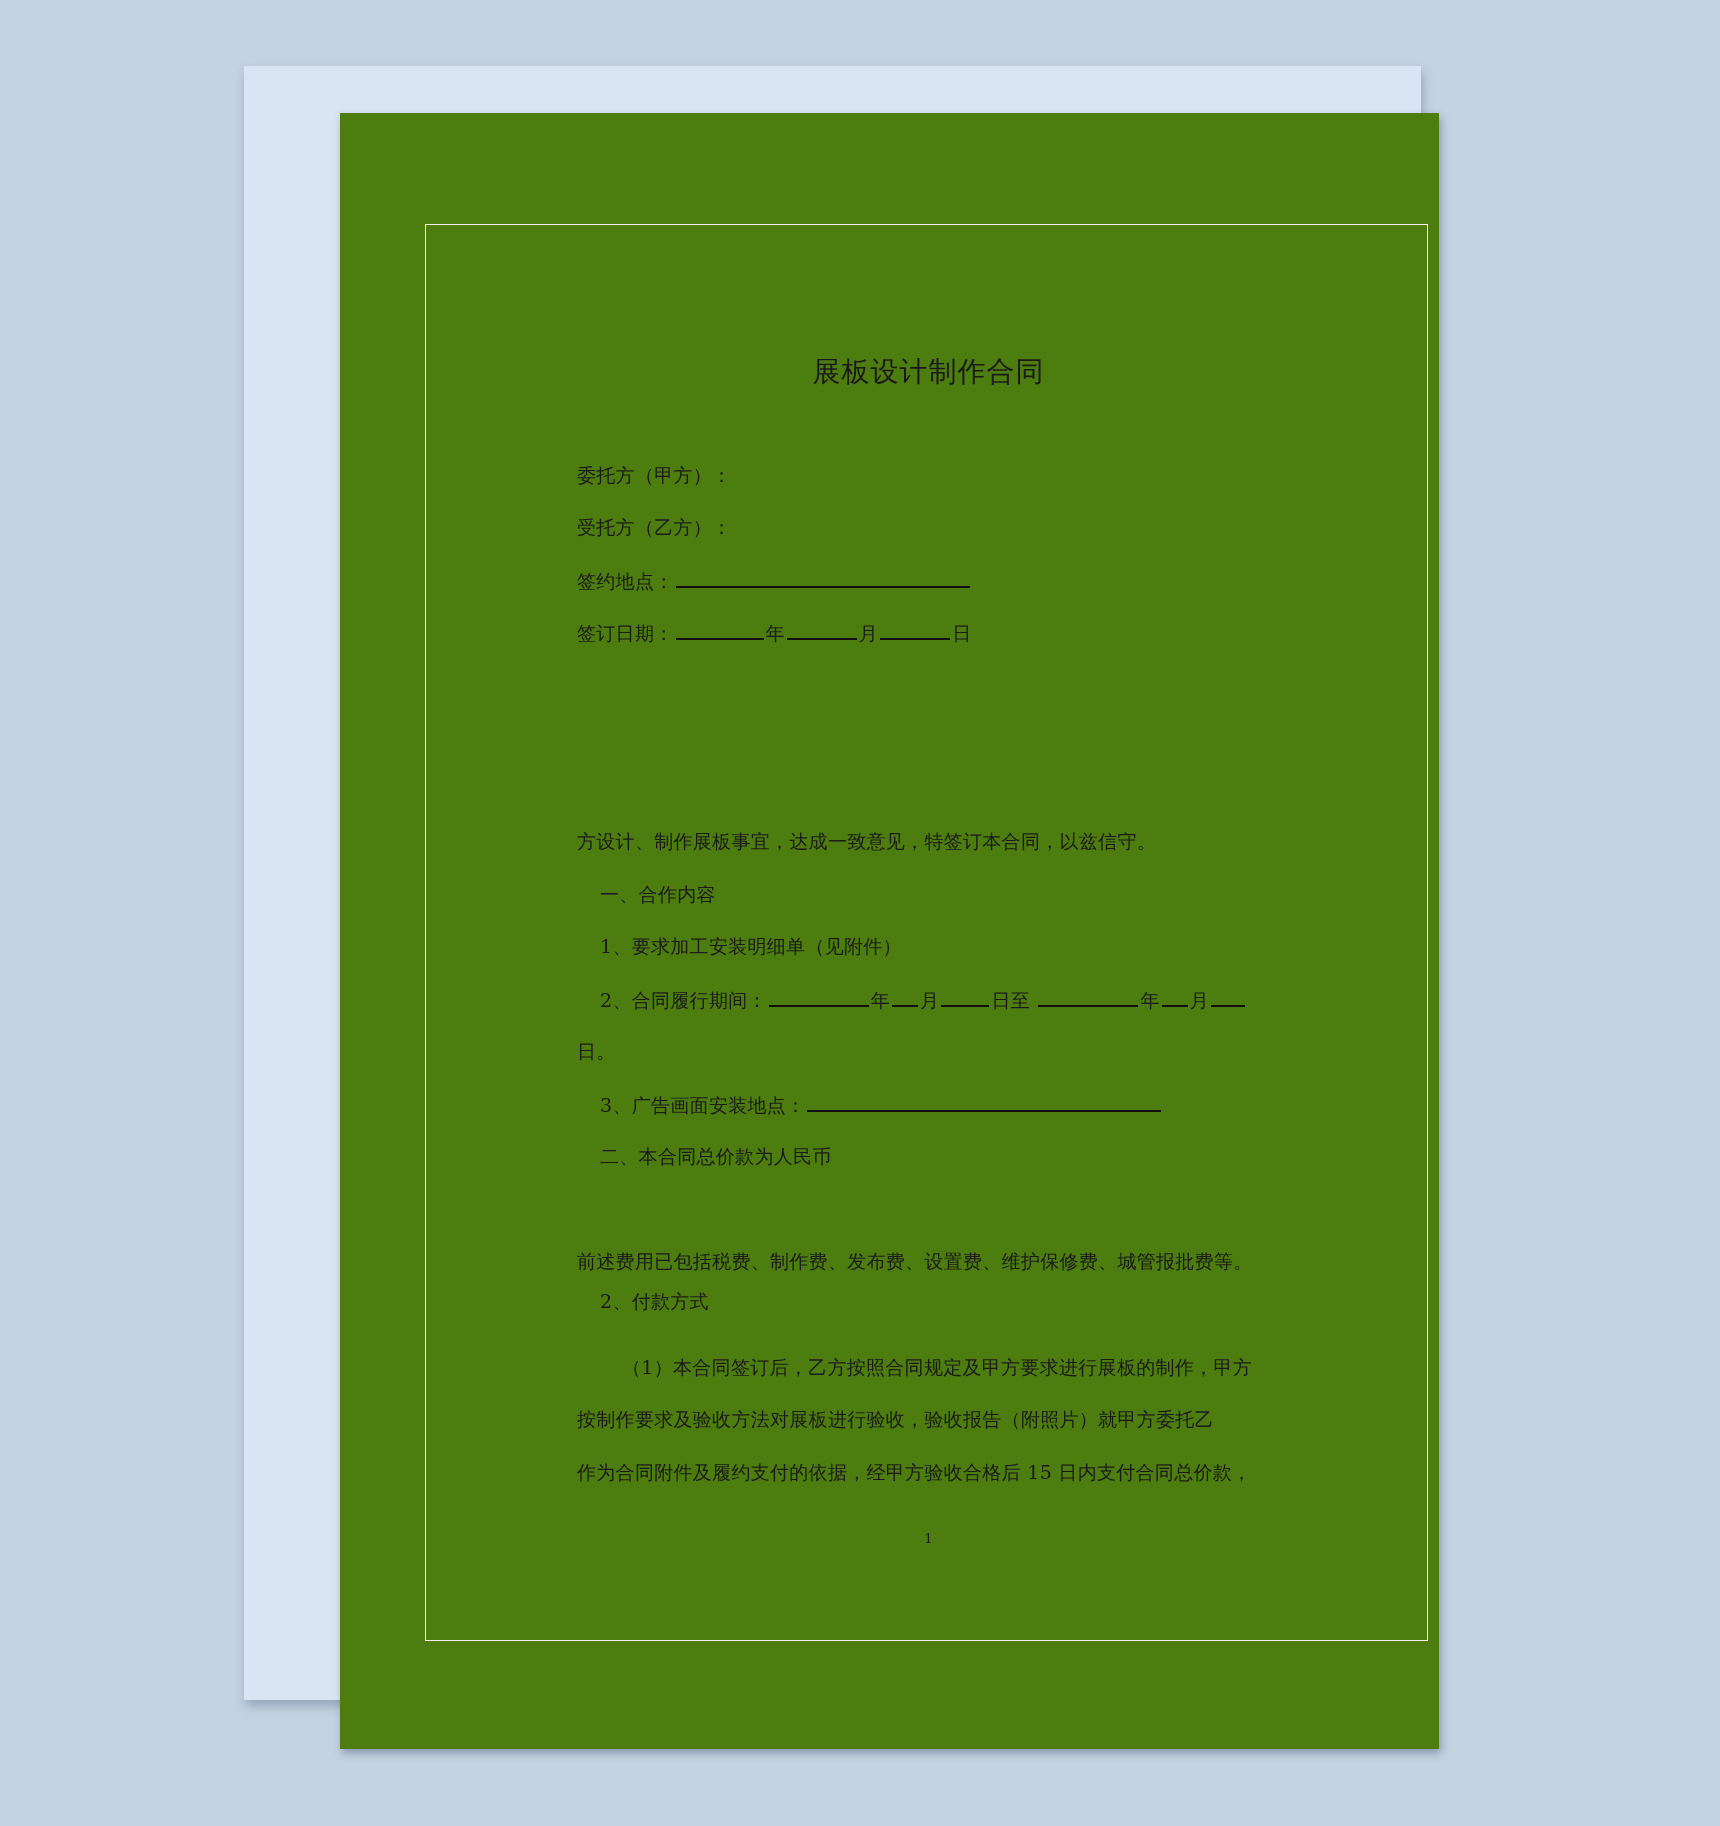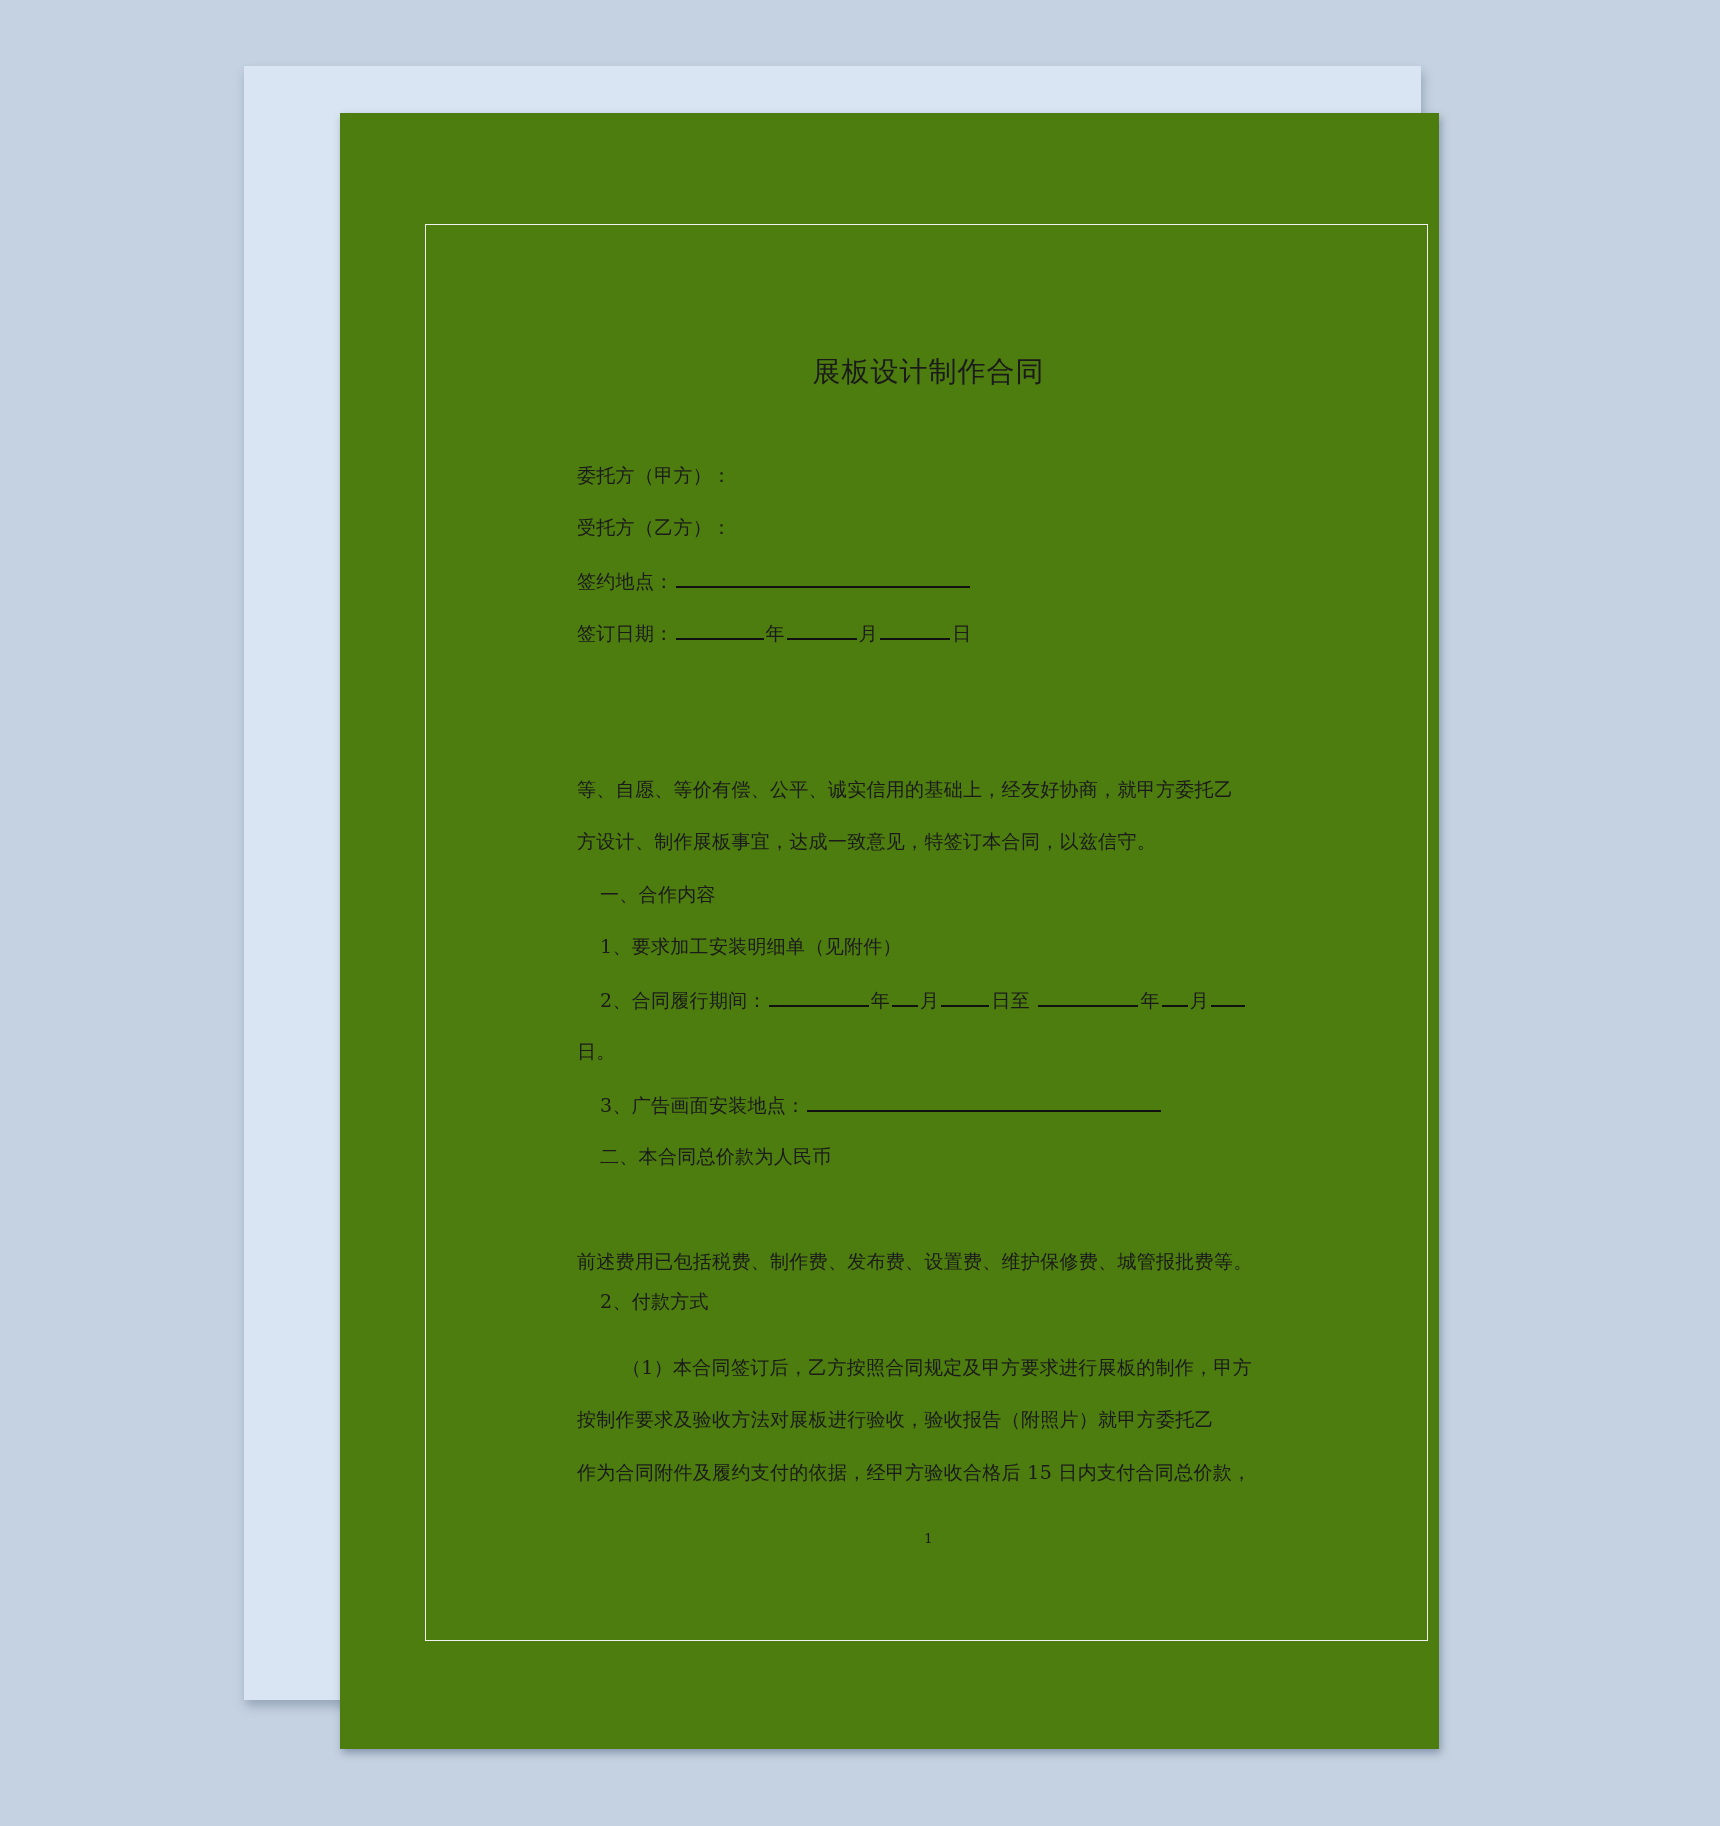--- a/index.html
+++ b/index.html
@@ -65,21 +65,20 @@
   <div class="line" style="top:402px">
     <span>受托方（乙方）：</span>
   </div>
   <div class="line" style="top:455px">
     <span>签约地点：</span><span class="blank" style="width:294px"></span>
   </div>
   <div class="line" style="top:507px">
     <span>签订日期：</span><span class="blank" style="width:88px"></span><span>年</span><span class="blank" style="width:70px"></span><span>月</span><span class="blank" style="width:70px"></span><span>日</span>
   </div>
 
-  <div class="line" style="top:664px">等、自愿、等价有偿、公平、诚实信用的基础上，经友好协商，就甲方委托乙</div>
   <div class="line" style="top:716px">方设计、制作展板事宜，达成一致意见，特签订本合同，以兹信守。</div>
 
   <div class="line ind" style="top:769px">一、合作内容</div>
   <div class="line ind" style="top:821px">1、要求加工安装明细单（见附件）</div>
   <div class="line ind" style="top:874px">
     <span>2、合同履行期间：</span><span class="blank" style="width:100px"></span><span>年</span><span class="blank" style="width:26px"></span><span>月</span><span class="blank" style="width:48px"></span><span>日至</span>&nbsp;<span class="blank" style="width:100px"></span><span>年</span><span class="blank" style="width:26px"></span><span>月</span><span class="blank" style="width:34px"></span>
   </div>
   <div class="line" style="top:926px">日。</div>
   <div class="line ind" style="top:979px">
     <span>3、广告画面安装地点：</span><span class="blank" style="width:354px"></span>

